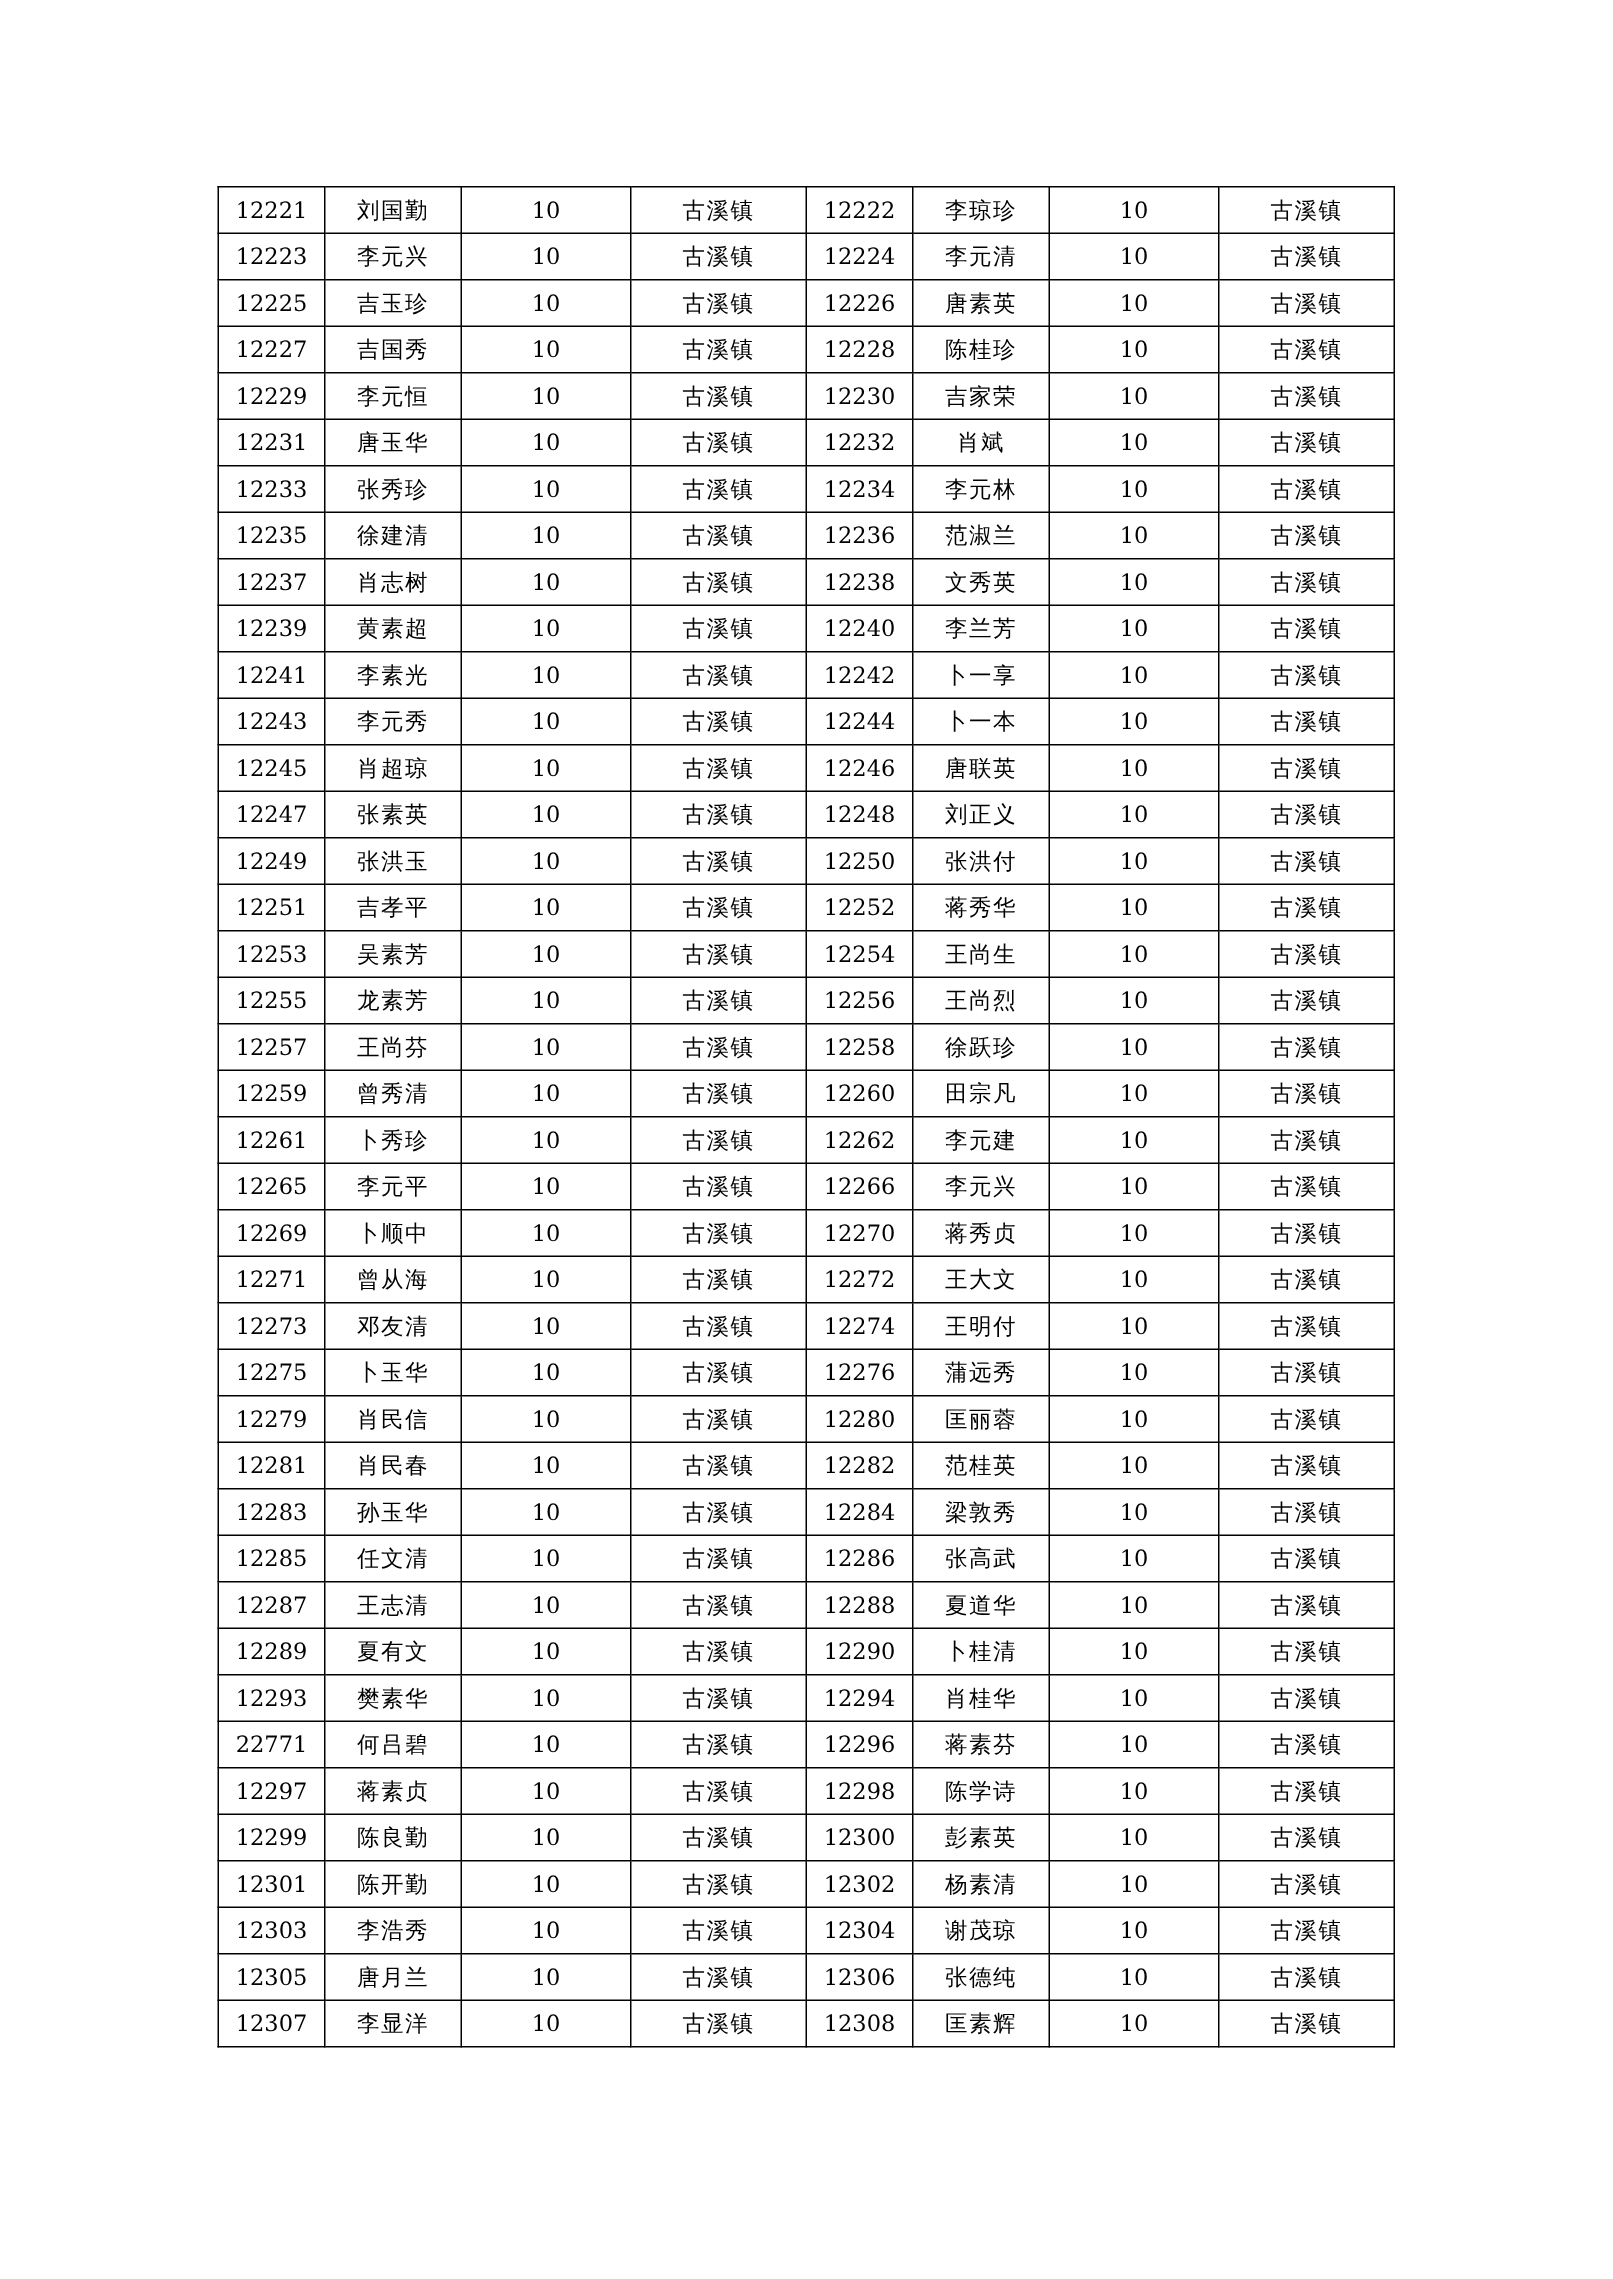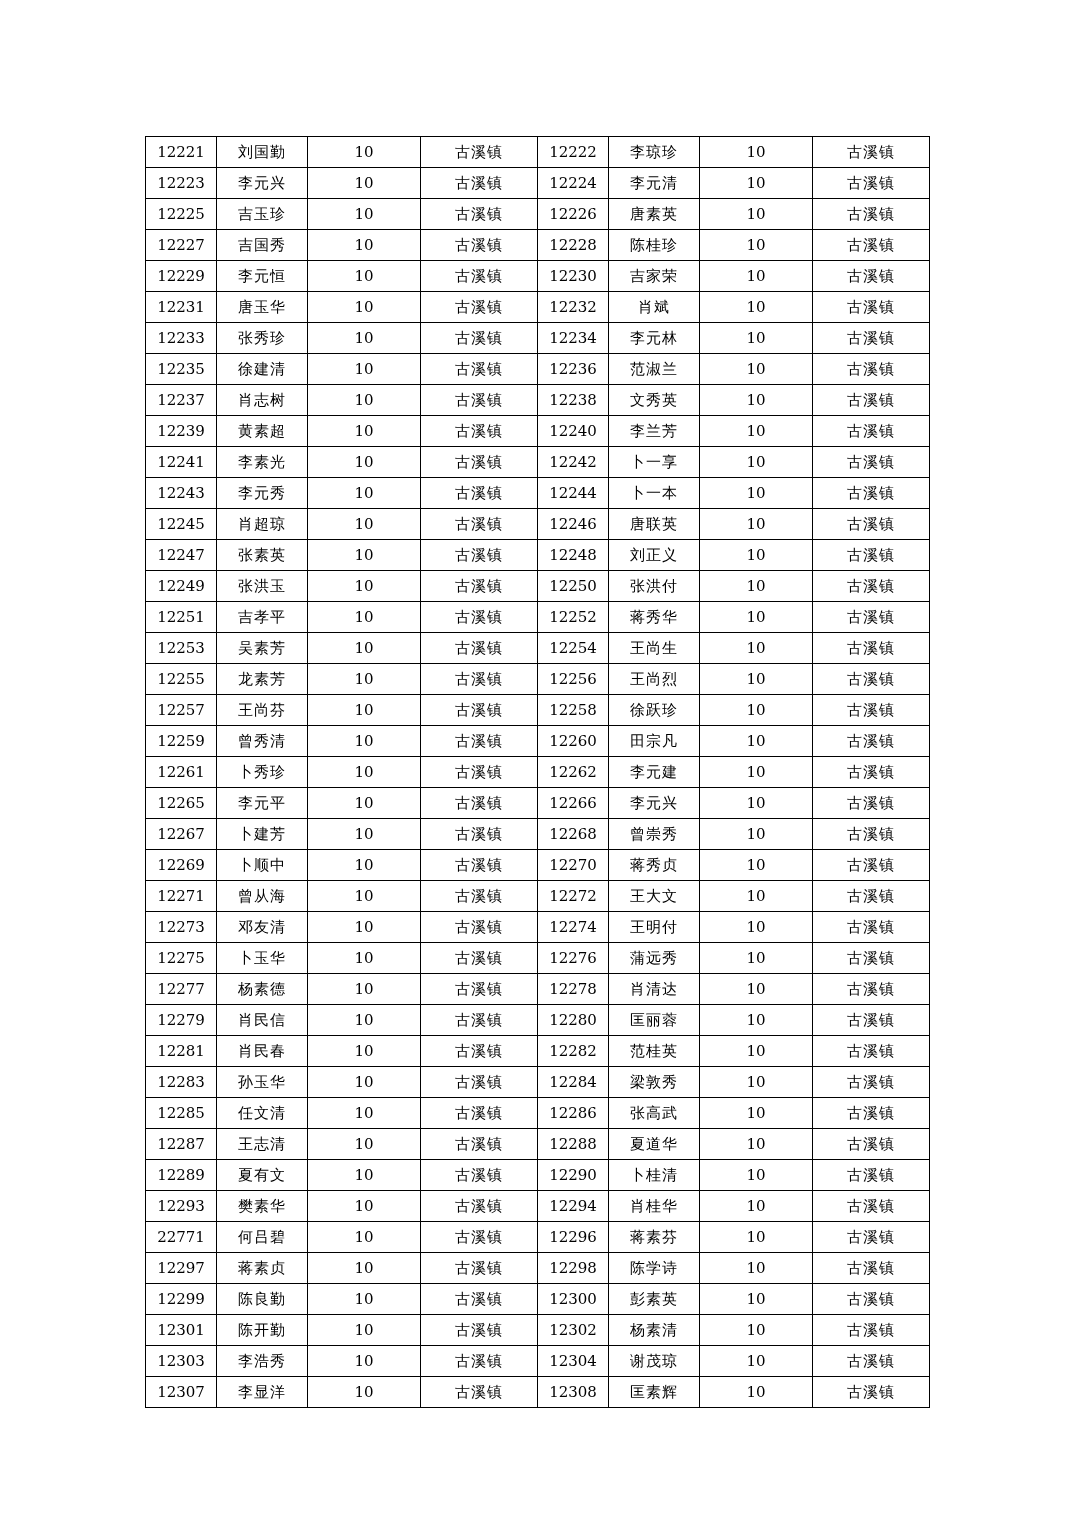--- a/index.html
+++ b/index.html
@@ -15,21 +15,21 @@
   }
   .page {
     position: relative;
     width: 1075px;
     height: 1519px;
     box-sizing: border-box;
     padding: 124px 0 0 0;
   }
   table.roster {
     border-collapse: collapse;
-    margin: 12px auto;
+    margin: 0 auto;
     width: 684px;
     table-layout: fixed;
   }
   table.roster td {
     border: 1px solid #000000;
     height: 30px;
     padding: 0 2px;
     text-align: center;
     vertical-align: middle;
     font-size: 15px;
@@ -266,30 +266,20 @@
           <td class="c-id">12265</td>
           <td class="c-name"><span class="name-text">李元平</span></td>
           <td class="c-amt">10</td>
           <td class="c-town"><span class="name-text">古溪镇</span></td>
           <td class="c-id">12266</td>
           <td class="c-name"><span class="name-text">李元兴</span></td>
           <td class="c-amt">10</td>
           <td class="c-town"><span class="name-text">古溪镇</span></td>
         </tr>
         <tr>
-          <td class="c-id">12267</td>
-          <td class="c-name"><span class="name-text">卜建芳</span></td>
-          <td class="c-amt">10</td>
-          <td class="c-town"><span class="name-text">古溪镇</span></td>
-          <td class="c-id">12268</td>
-          <td class="c-name"><span class="name-text">曾崇秀</span></td>
-          <td class="c-amt">10</td>
-          <td class="c-town"><span class="name-text">古溪镇</span></td>
-        </tr>
-        <tr>
           <td class="c-id">12269</td>
           <td class="c-name"><span class="name-text">卜顺中</span></td>
           <td class="c-amt">10</td>
           <td class="c-town"><span class="name-text">古溪镇</span></td>
           <td class="c-id">12270</td>
           <td class="c-name"><span class="name-text">蒋秀贞</span></td>
           <td class="c-amt">10</td>
           <td class="c-town"><span class="name-text">古溪镇</span></td>
         </tr>
         <tr>
@@ -316,30 +306,20 @@
           <td class="c-id">12275</td>
           <td class="c-name"><span class="name-text">卜玉华</span></td>
           <td class="c-amt">10</td>
           <td class="c-town"><span class="name-text">古溪镇</span></td>
           <td class="c-id">12276</td>
           <td class="c-name"><span class="name-text">蒲远秀</span></td>
           <td class="c-amt">10</td>
           <td class="c-town"><span class="name-text">古溪镇</span></td>
         </tr>
         <tr>
-          <td class="c-id">12277</td>
-          <td class="c-name"><span class="name-text">杨素德</span></td>
-          <td class="c-amt">10</td>
-          <td class="c-town"><span class="name-text">古溪镇</span></td>
-          <td class="c-id">12278</td>
-          <td class="c-name"><span class="name-text">肖清达</span></td>
-          <td class="c-amt">10</td>
-          <td class="c-town"><span class="name-text">古溪镇</span></td>
-        </tr>
-        <tr>
           <td class="c-id">12279</td>
           <td class="c-name"><span class="name-text">肖民信</span></td>
           <td class="c-amt">10</td>
           <td class="c-town"><span class="name-text">古溪镇</span></td>
           <td class="c-id">12280</td>
           <td class="c-name"><span class="name-text">匡丽蓉</span></td>
           <td class="c-amt">10</td>
           <td class="c-town"><span class="name-text">古溪镇</span></td>
         </tr>
         <tr>
@@ -442,20 +422,30 @@
           <td class="c-amt">10</td>
           <td class="c-town"><span class="name-text">古溪镇</span></td>
         </tr>
         <tr>
           <td class="c-id">12303</td>
           <td class="c-name"><span class="name-text">李浩秀</span></td>
           <td class="c-amt">10</td>
           <td class="c-town"><span class="name-text">古溪镇</span></td>
           <td class="c-id">12304</td>
           <td class="c-name"><span class="name-text">谢茂琼</span></td>
+          <td class="c-amt">10</td>
+          <td class="c-town"><span class="name-text">古溪镇</span></td>
+        </tr>
+        <tr>
+          <td class="c-id">12305</td>
+          <td class="c-name"><span class="name-text">唐月兰</span></td>
+          <td class="c-amt">10</td>
+          <td class="c-town"><span class="name-text">古溪镇</span></td>
+          <td class="c-id">12306</td>
+          <td class="c-name"><span class="name-text">张德纯</span></td>
           <td class="c-amt">10</td>
           <td class="c-town"><span class="name-text">古溪镇</span></td>
         </tr>
         <tr>
           <td class="c-id">12307</td>
           <td class="c-name"><span class="name-text">李显洋</span></td>
           <td class="c-amt">10</td>
           <td class="c-town"><span class="name-text">古溪镇</span></td>
           <td class="c-id">12308</td>
           <td class="c-name"><span class="name-text">匡素辉</span></td>

